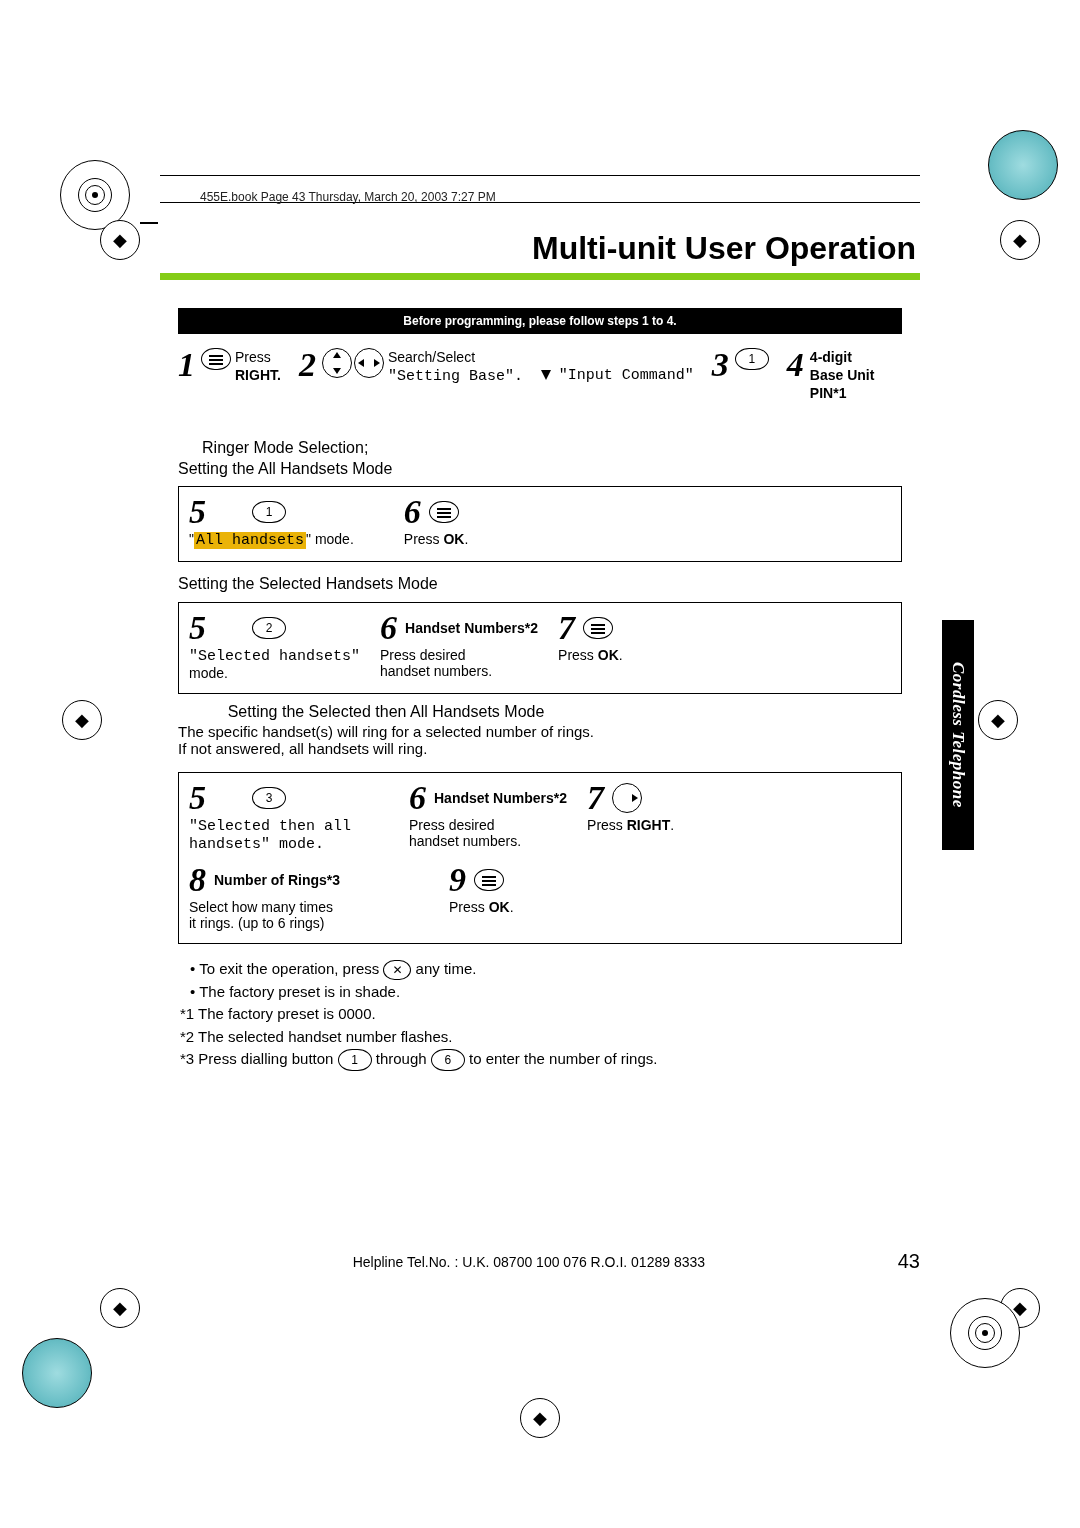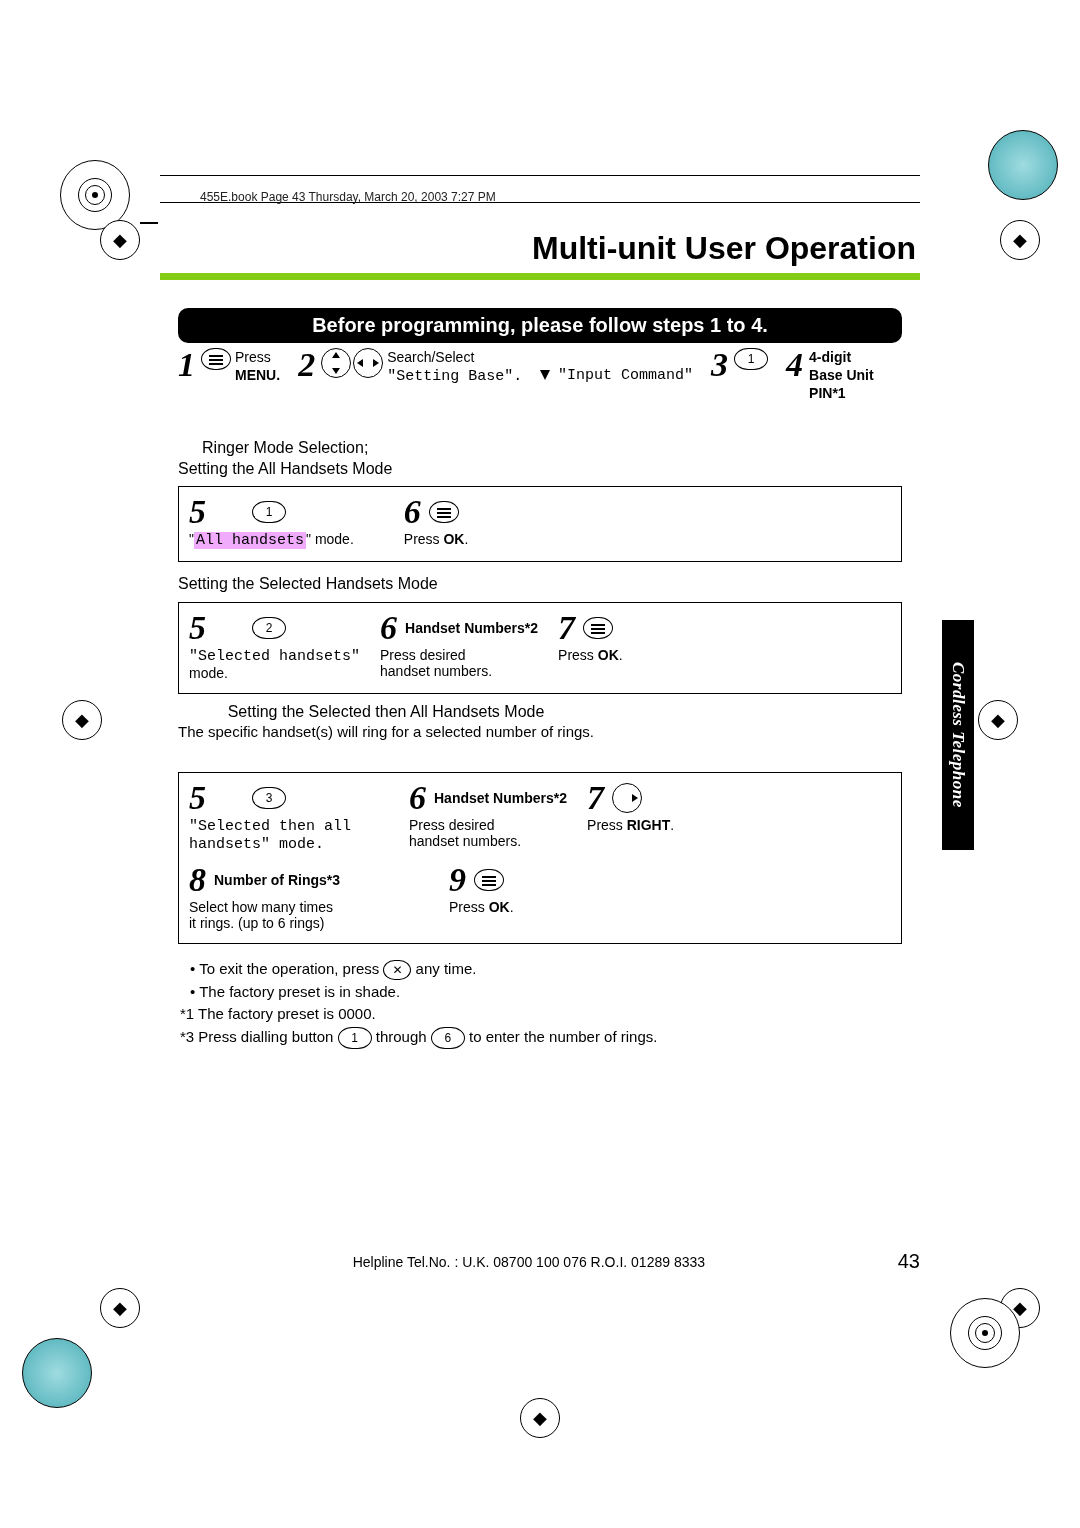--- a/index.html
+++ b/index.html
@@ -69,45 +69,44 @@
     border-bottom: 7px solid #84cc16;
     padding-bottom: 6px;
   }
   .banner {
     position: absolute;
     left: 178px; top: 308px;
     width: 724px;
     background: #000;
     color: #fff;
     text-align: center;
-    font-size: 20px;
+    font-size: 12px;
     font-weight: bold;
     padding: 6px 0;
-    border-radius: 10px;
   }
   .steps-row {
     position: absolute;
     left: 178px; top: 348px;
     width: 724px;
     display: flex;
     align-items: flex-start;
     gap: 18px;
   }
   .bignum {
     font-family: "Times New Roman", serif;
     font-weight: bold;
     font-style: italic;
     font-size: 34px;
     line-height: 1;
   }
   .step-col { display:flex; gap:6px; align-items:flex-start;}
   .step-text { font-size: 14px; line-height: 1.3; }
   .step-text b { font-weight: bold;}
   .mono { font-family: "Courier New", monospace; font-size: 15px;}
-  .shaded { background: #f0abfc; padding: 0 2px;}
+  .shaded { background: #eab308; padding: 0 2px;}
   .icon-oval {
     display:inline-flex;width:34px;height:22px;border:1.5px solid #000;border-radius:50%/60%;
     align-items:center;justify-content:center;vertical-align:middle;font-size:12px;
   }
   .icon-circle-btn {
     display:inline-block;width:32px;height:32px;border:1.5px solid #000;border-radius:50%;
     position:relative;vertical-align:middle;
   }
   .icon-circle-btn .tri-up{position:absolute;left:50%;top:3px;transform:translateX(-50%);width:0;height:0;border-left:4px solid transparent;border-right:4px solid transparent;border-bottom:6px solid #000;}
   .icon-circle-btn .tri-down{position:absolute;left:50%;bottom:3px;transform:translateX(-50%);width:0;height:0;border-left:4px solid transparent;border-right:4px solid transparent;border-top:6px solid #000;}
@@ -192,21 +191,21 @@
 
 <div class="banner">Before programming, please follow steps 1 to 4.</div>
 
 <div class="steps-row">
   <div class="step-col">
     <span class="bignum">1</span>
     <span class="icon-menu"></span>
   </div>
   <div class="step-text" style="margin-left:-14px;">
     <span>Press</span><br>
-    <b>MENU.</b>
+    <b>RIGHT.</b>
   </div>
 
   <div class="step-col">
     <span class="bignum">2</span>
     <span style="display:inline-flex;gap:2px;">
       <span class="icon-circle-btn small">
           <span class="tri-up"></span>
           <span class="tri-down"></span>
         </span>
       <span class="icon-circle-btn small">
@@ -290,20 +289,21 @@
         <span class="icon-menu"></span>
       </div>
       <div class="label">Press <b>OK</b>.</div>
     </div>
   </div>
 </div>
 
 <div class="abs" style="left:178px; top:702px;">
   <div class="section-heading">Setting the Selected then All Handsets Mode</div>
   <div class="section-sub">The specific handset(s) will ring for a selected number of rings.</div>
+  <div class="section-sub">If not answered, all handsets will ring.</div>
 </div>
 
 <div class="abs proc-box" style="left:178px; top:772px; width:724px;">
   <div class="proc-row">
     <div class="proc-item" style="width:200px;">
       <div class="toprow">
         <span class="bignum">5</span>
         <span style="width:30px;"></span>
         <span class="icon-oval">3</span>
       </div>
@@ -341,20 +341,21 @@
       </div>
       <div class="label">Press <b>OK</b>.</div>
     </div>
   </div>
 </div>
 
 <div class="abs" style="left:190px; top:958px; font-size:15px; line-height:1.5;">
   <div>• <span>To exit the operation, press </span><span class="icon-oval" style="width:28px;height:20px;">✕</span><span> any time.</span></div>
   <div>• <span>The factory preset is in shade.</span></div>
   <div style="margin-left:-10px;">*1 The factory preset is 0000.</div>
+  <div style="margin-left:-10px;">*2 The selected handset number flashes.</div>
   <div style="margin-left:-10px;">
     <span>*3 Press dialling button </span><span class="icon-oval">1</span><span> through </span><span class="icon-oval">6</span><span> to enter the number of rings.</span>
   </div>
 </div>
 
 <div class="side-tab">Cordless Telephone</div>
 
 <div class="footer">
   <span></span>
   <span>Helpline Tel.No. : U.K. 08700 100 076   R.O.I. 01289 8333</span>

